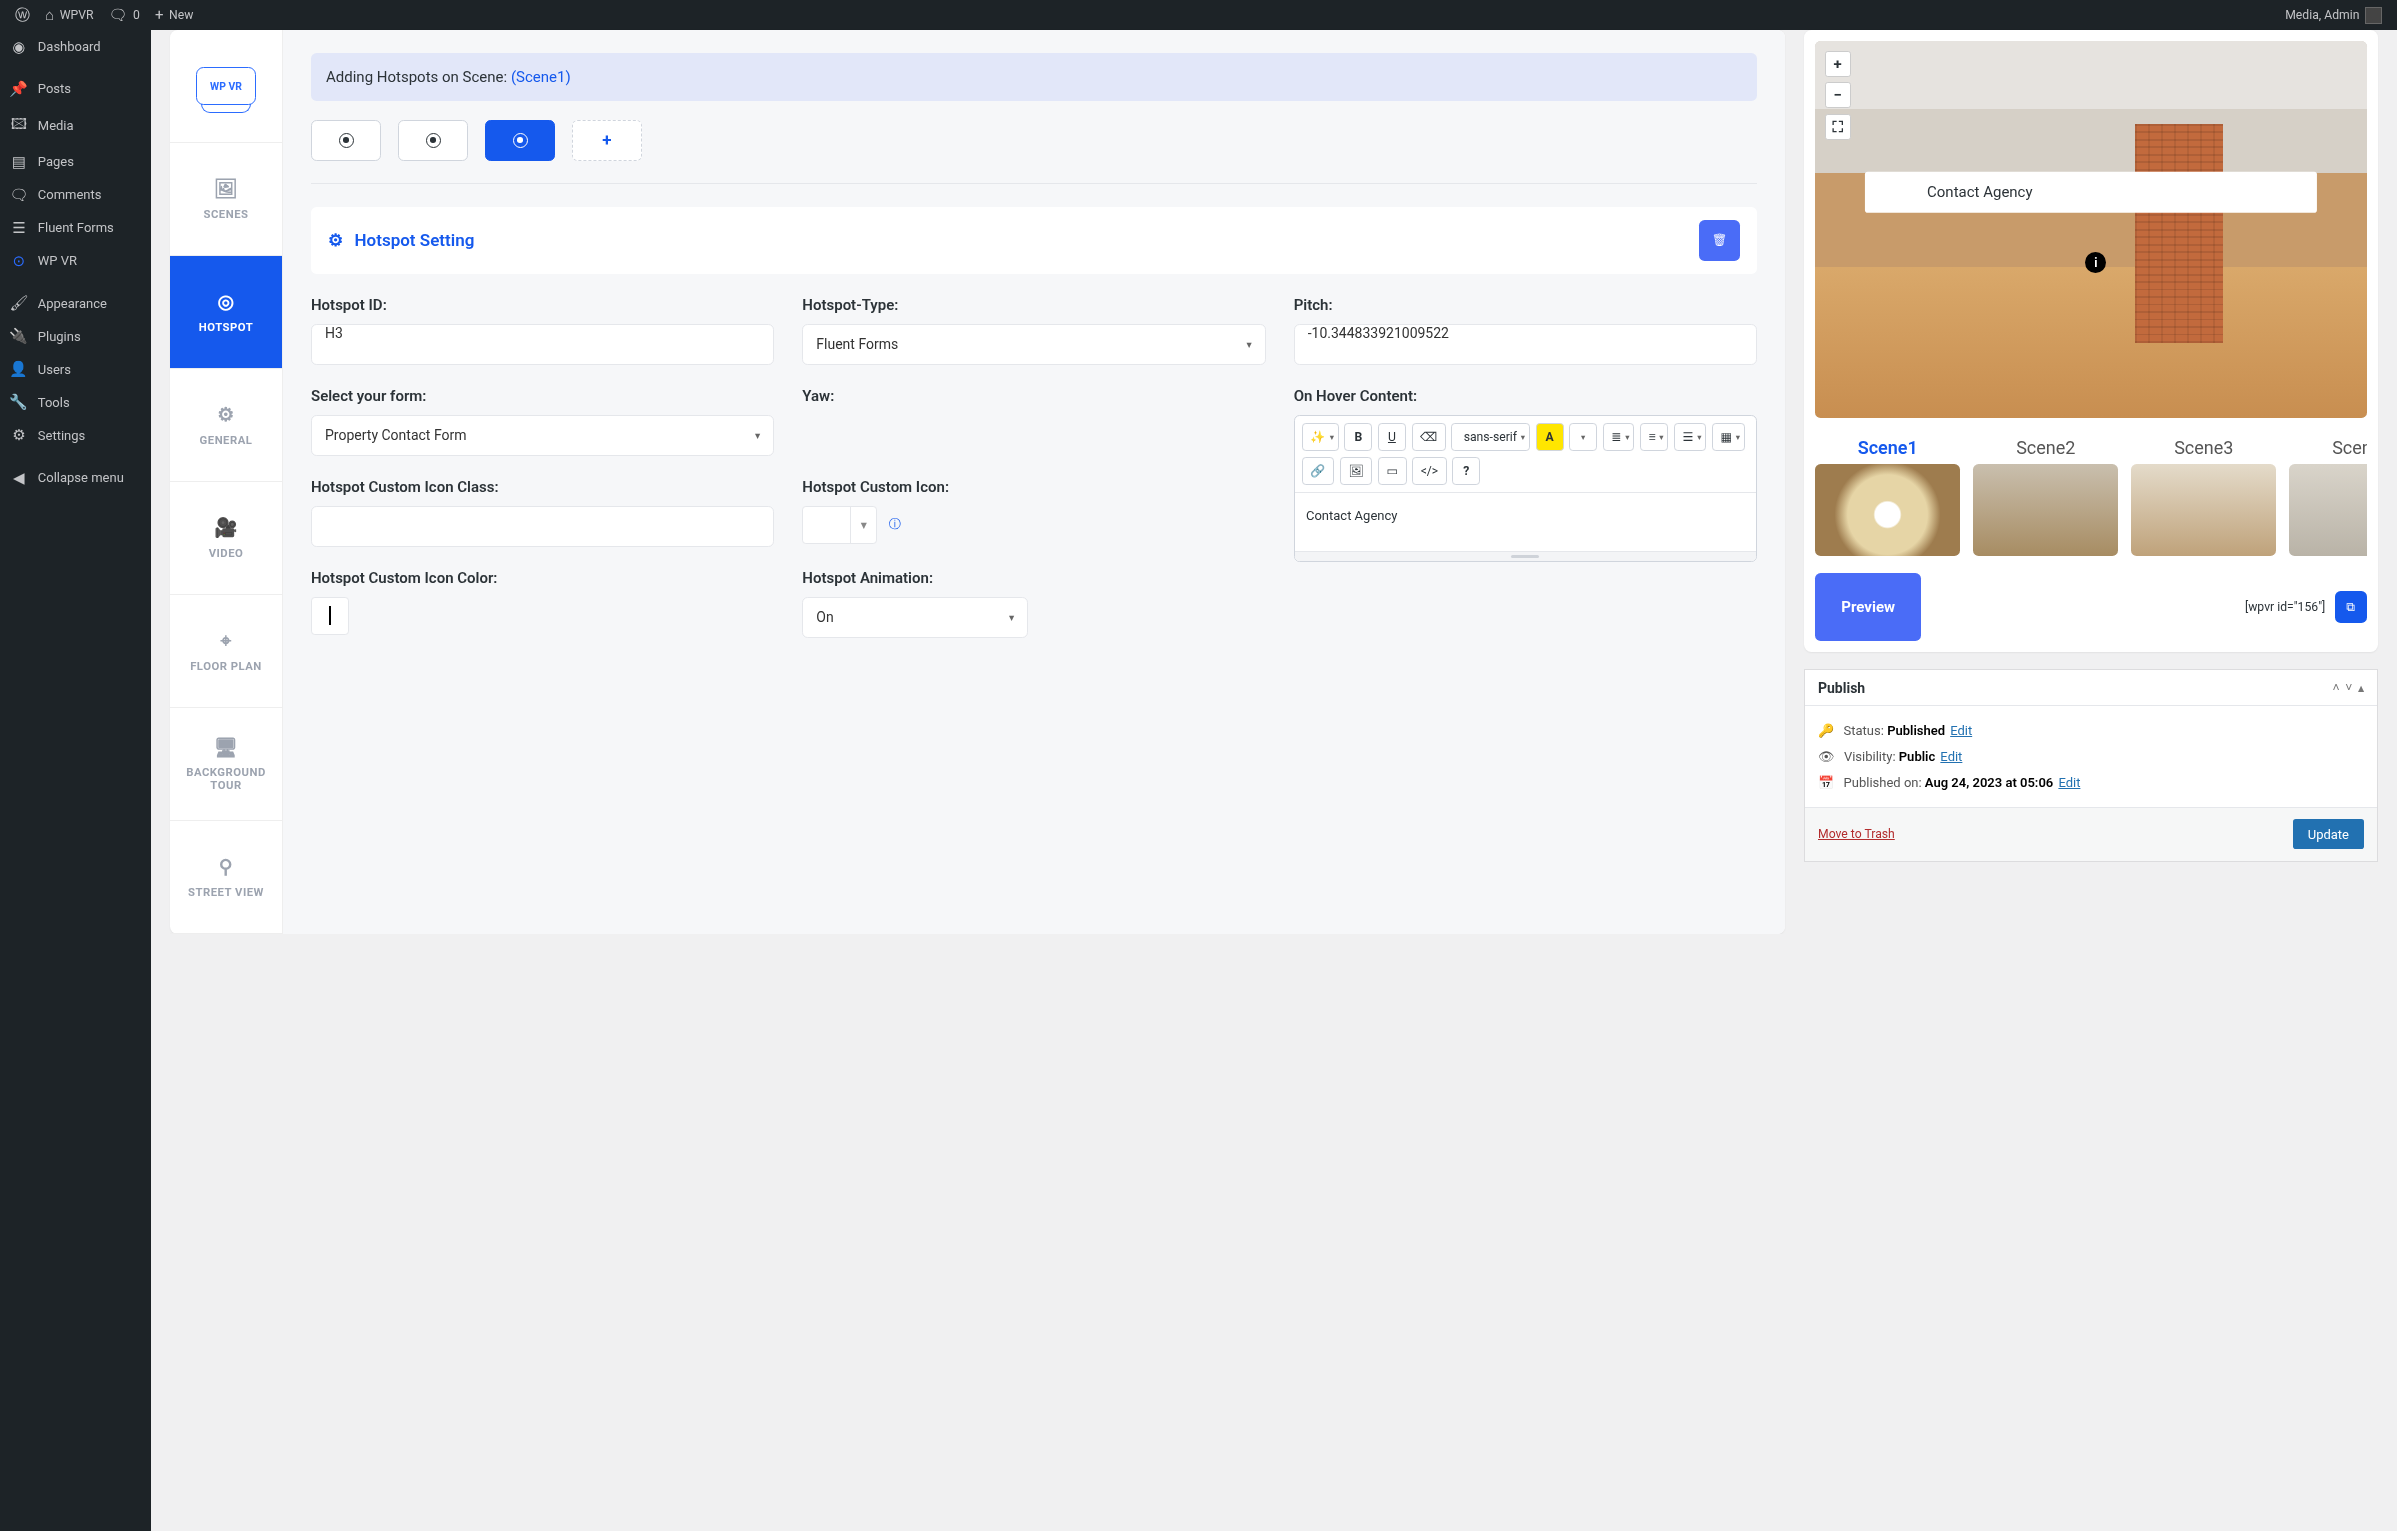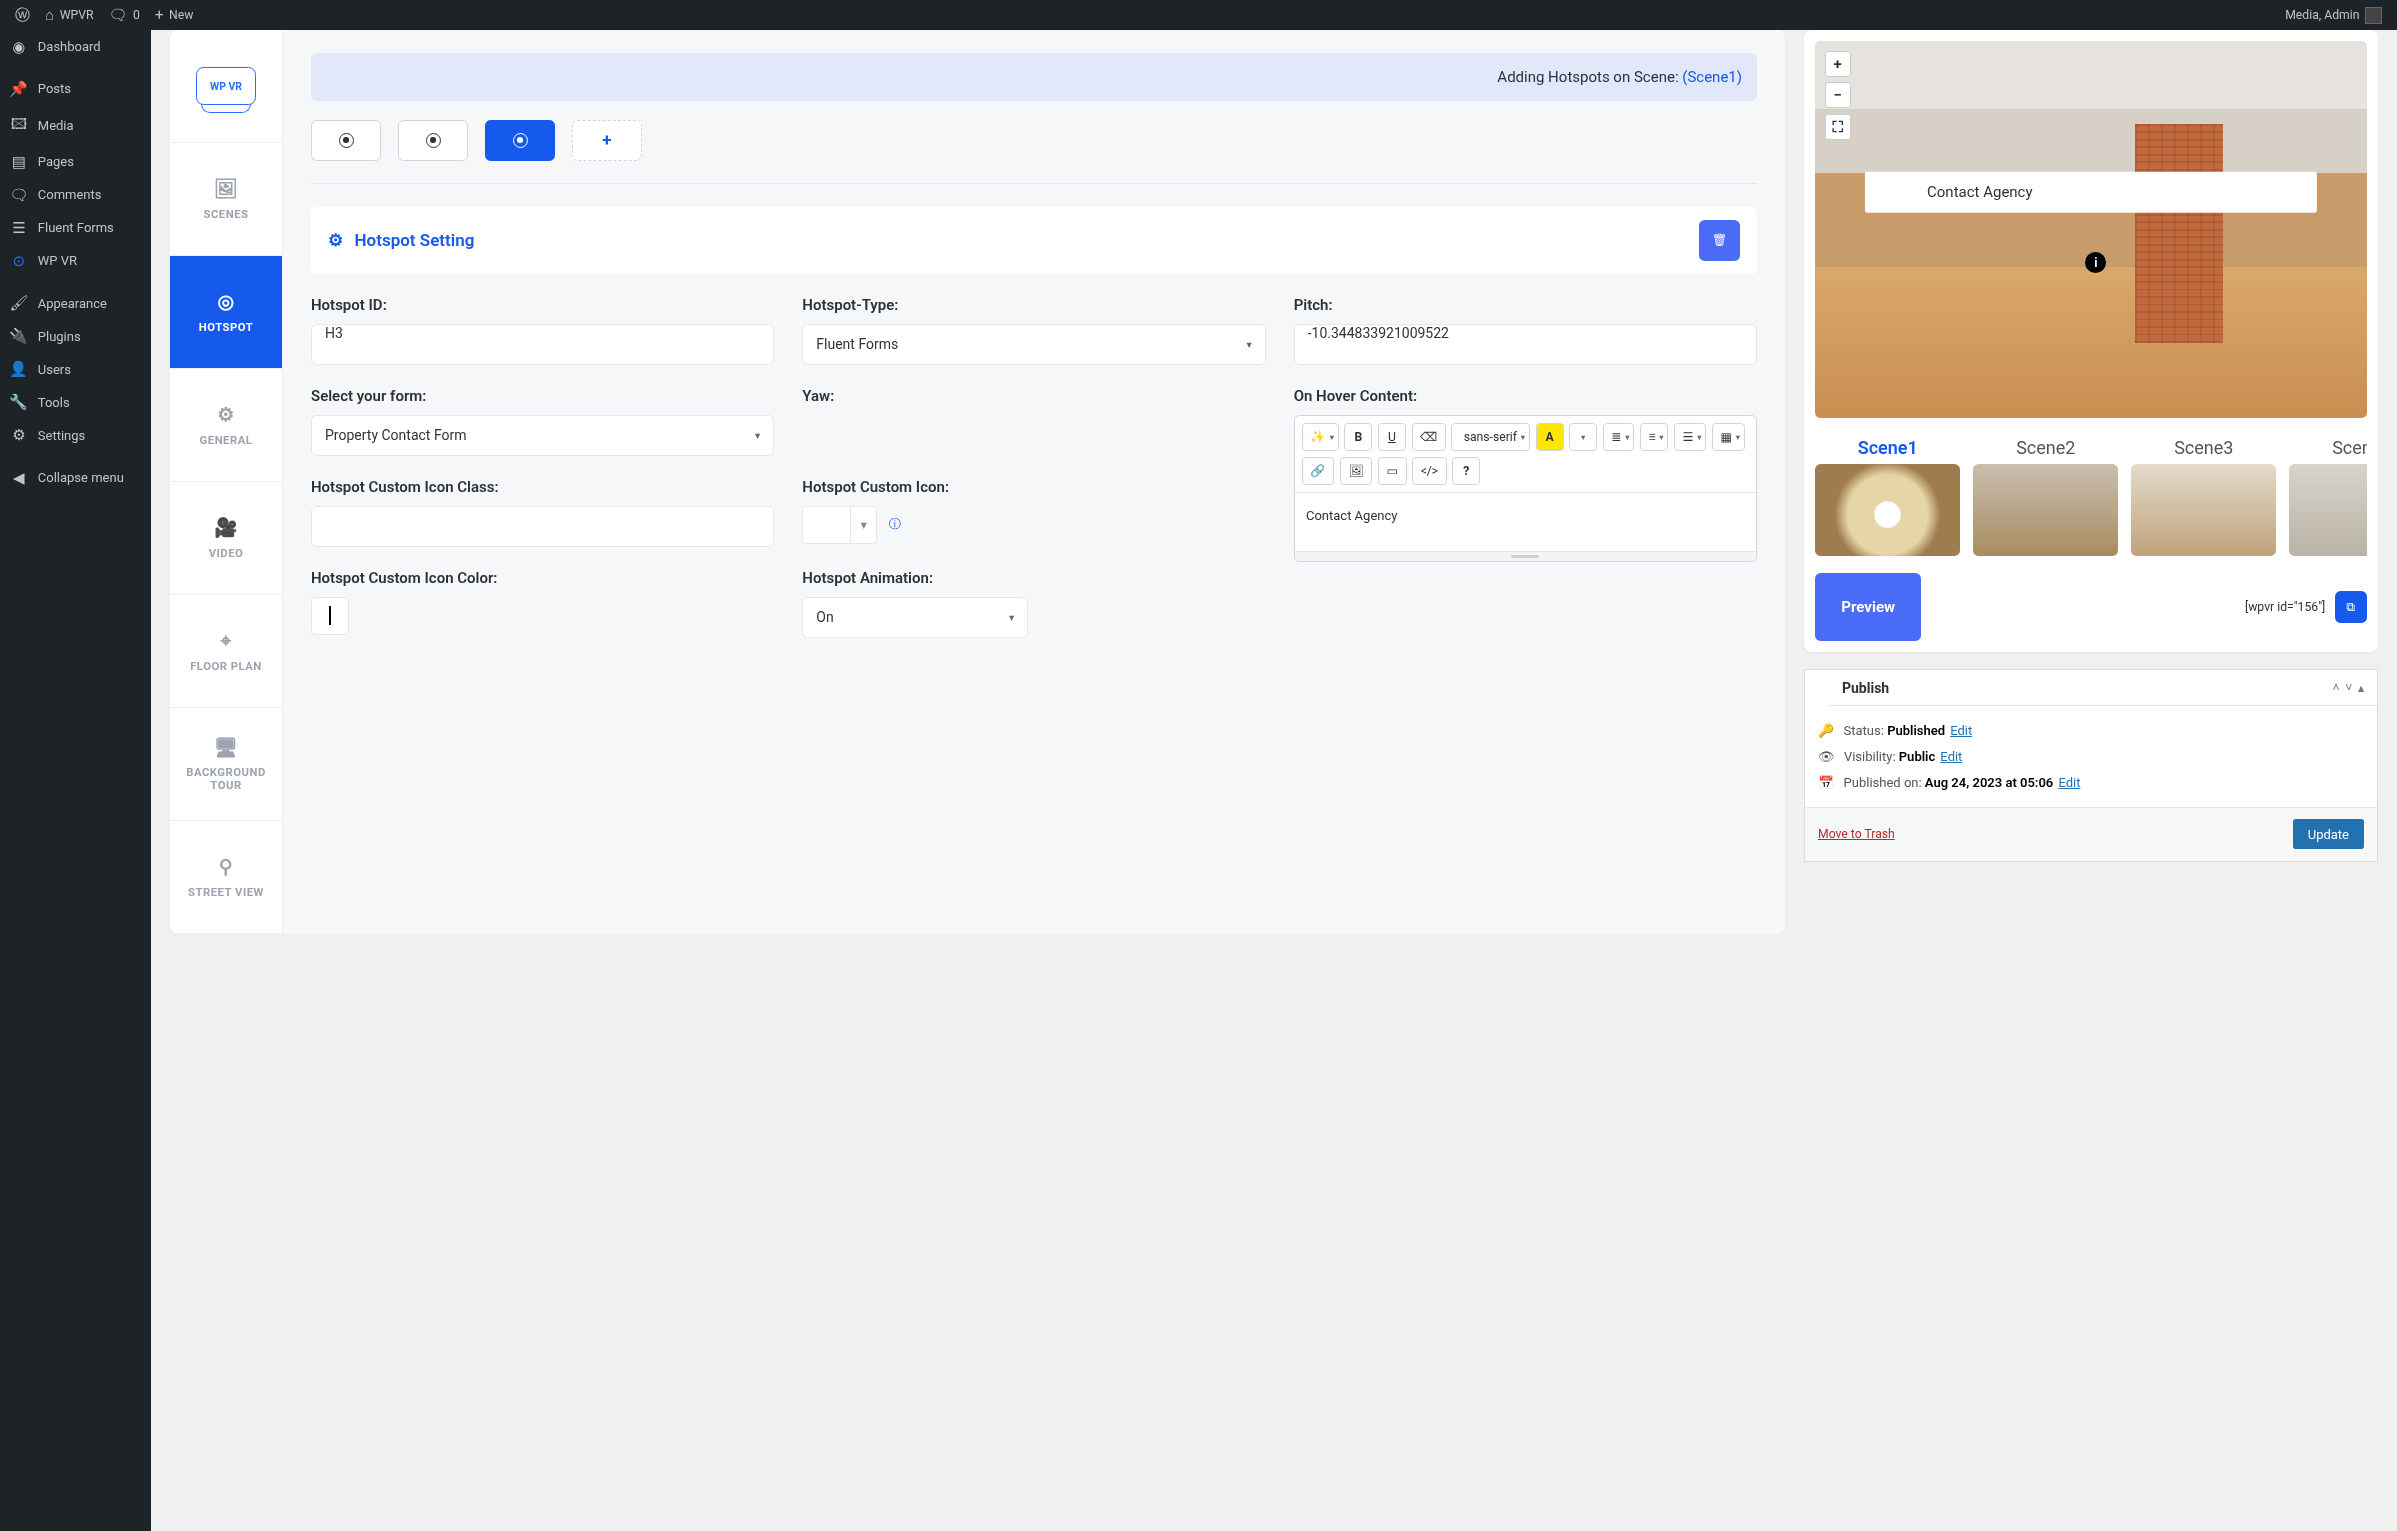--- a/index.html
+++ b/index.html
@@ -28,21 +28,21 @@
 .wpvr-nav { width: 113px; border-right: 0.9px solid #eee; display: flex; flex-direction: column; }
 .wpvr-logo { height: 113px; display: flex; align-items: center; justify-content: center; border-bottom: 0.9px solid #eee; }
 .wpvr-logo-badge { width: 60px; height: 38px; border: 1.9px solid #2b6cff; border-radius: 7.5px; display: flex; align-items: center; justify-content: center; color: #2b6cff; font-weight: 700; font-size: 10.4px; position: relative; }
 .wpvr-logo-swoosh { position: absolute; bottom: -9.4px; left: 3.8px; right: 3.8px; height: 9.4px; border: 1.9px solid #2b6cff; border-top: none; border-radius: 0 0 19px 19px; }
 .wpvr-nav-item { display: flex; flex-direction: column; align-items: center; justify-content: center; gap: 7.5px; height: 113px; border-bottom: 0.9px solid #eee; color: #9ca3af; font-size: 11.3px; font-weight: 700; letter-spacing: 0.5px; cursor: pointer; text-align: center; }
 .wpvr-nav-item.active { background: #1559ed; color: #fff; }
 .wpvr-nav-item .nav-icon { font-size: 19px; }
 
 .wpvr-body { flex: 1; padding: 22.6px 28px; background: #f6f7f9; border-radius: 0 7.5px 7.5px 0; }
 
-.banner { background: #e2e7f9; color: #2c3338; border-radius: 5.6px; padding: 15px; text-align: right; font-size: 15px; margin-bottom: 19px; }
+.banner { background: #e2e7f9; color: #2c3338; border-radius: 5.6px; padding: 15px; text-align: left; font-size: 15px; margin-bottom: 19px; }
 .banner .scene-link { color: #1559ed; }
 
 .hs-tabs { display: flex; gap: 17px; margin-bottom: 22.6px; }
 .hs-tab { width: 70px; height: 41px; border: 0.9px solid #d0d5dd; border-radius: 5.6px; background: #fff; display: flex; align-items: center; justify-content: center; cursor: pointer; }
 .hs-tab.active { background: #1559ed; border-color: #1559ed; color: #fff; }
 .hs-tab.add { border-style: dashed; color: #1559ed; }
 .hs-dot-outer { width: 15px; height: 15px; border: 1.9px solid currentColor; border-radius: 50%; display: flex; align-items: center; justify-content: center; }
 .hs-dot-inner { width: 5.6px; height: 5.6px; background: currentColor; border-radius: 50%; }
 
 .hr { border: none; border-top: 0.9px solid #e5e7eb; margin: 0 0 22.6px; }
@@ -96,21 +96,21 @@
 .scene-thumb .img.s3 { background: linear-gradient(180deg,#e4dbca,#bfa27a); }
 .scene-thumb .img.s4 { background: linear-gradient(180deg,#d9d4ca,#b9b3a7); }
 
 .preview-footer { display:flex; justify-content: space-between; align-items: center; margin-top: 17px; }
 .preview-btn { background: #4a6cf7; color: #ffffff; border-radius: 5.6px; padding: 25px 26px; font-size: 15px; font-weight: 700; cursor: pointer; }
 .shortcode { display:flex; align-items:center; gap: 9.4px; }
 .shortcode .copy { width: 32px; height: 32px; background: #1559ed; border-radius: 5.6px; display:flex; align-items:center; justify-content:center; color:#fff; cursor:pointer; }
 
 
 .publish-box { background: #fff; border: 0.9px solid #dcdcde; margin-top: 17px; }
-.publish-head { display:flex; align-items:center; justify-content: space-between; padding: 9.4px 13px; border-bottom: 0.9px solid #e5e7eb; margin-left: 24px; }
+.publish-head { display:flex; align-items:center; justify-content: space-between; padding: 9.4px 13px; border-bottom: 0.9px solid #e5e7eb; }
 .publish-head .title { font-size: 14px; font-weight: 700; }
 .publish-head .arrows { display:flex; gap: 5.6px; color: #777; }
 .publish-body { padding: 11.3px 13px; }
 .pub-row { display:flex; align-items:center; gap: 9.4px; padding: 5.6px 0; font-size: 13px; color: #555; }
 .pub-row .val { color: #000; font-weight: 600; }
 .pub-row .edit { color: #2271b1; text-decoration: underline; cursor: pointer; margin-left: 1.9px; }
 .publish-foot { display:flex; justify-content: space-between; align-items:center; padding: 11.3px 13px; background: #f6f7f7; border-top: 0.9px solid #e5e7eb; }
 .trash-link { color: #b32d2e; text-decoration: underline; cursor: pointer; }
 .update-btn { background: #2271b1; color:#fff; border-radius: 2.8px; padding: 7.5px 15px; font-size: 13px; cursor:pointer; }
 

